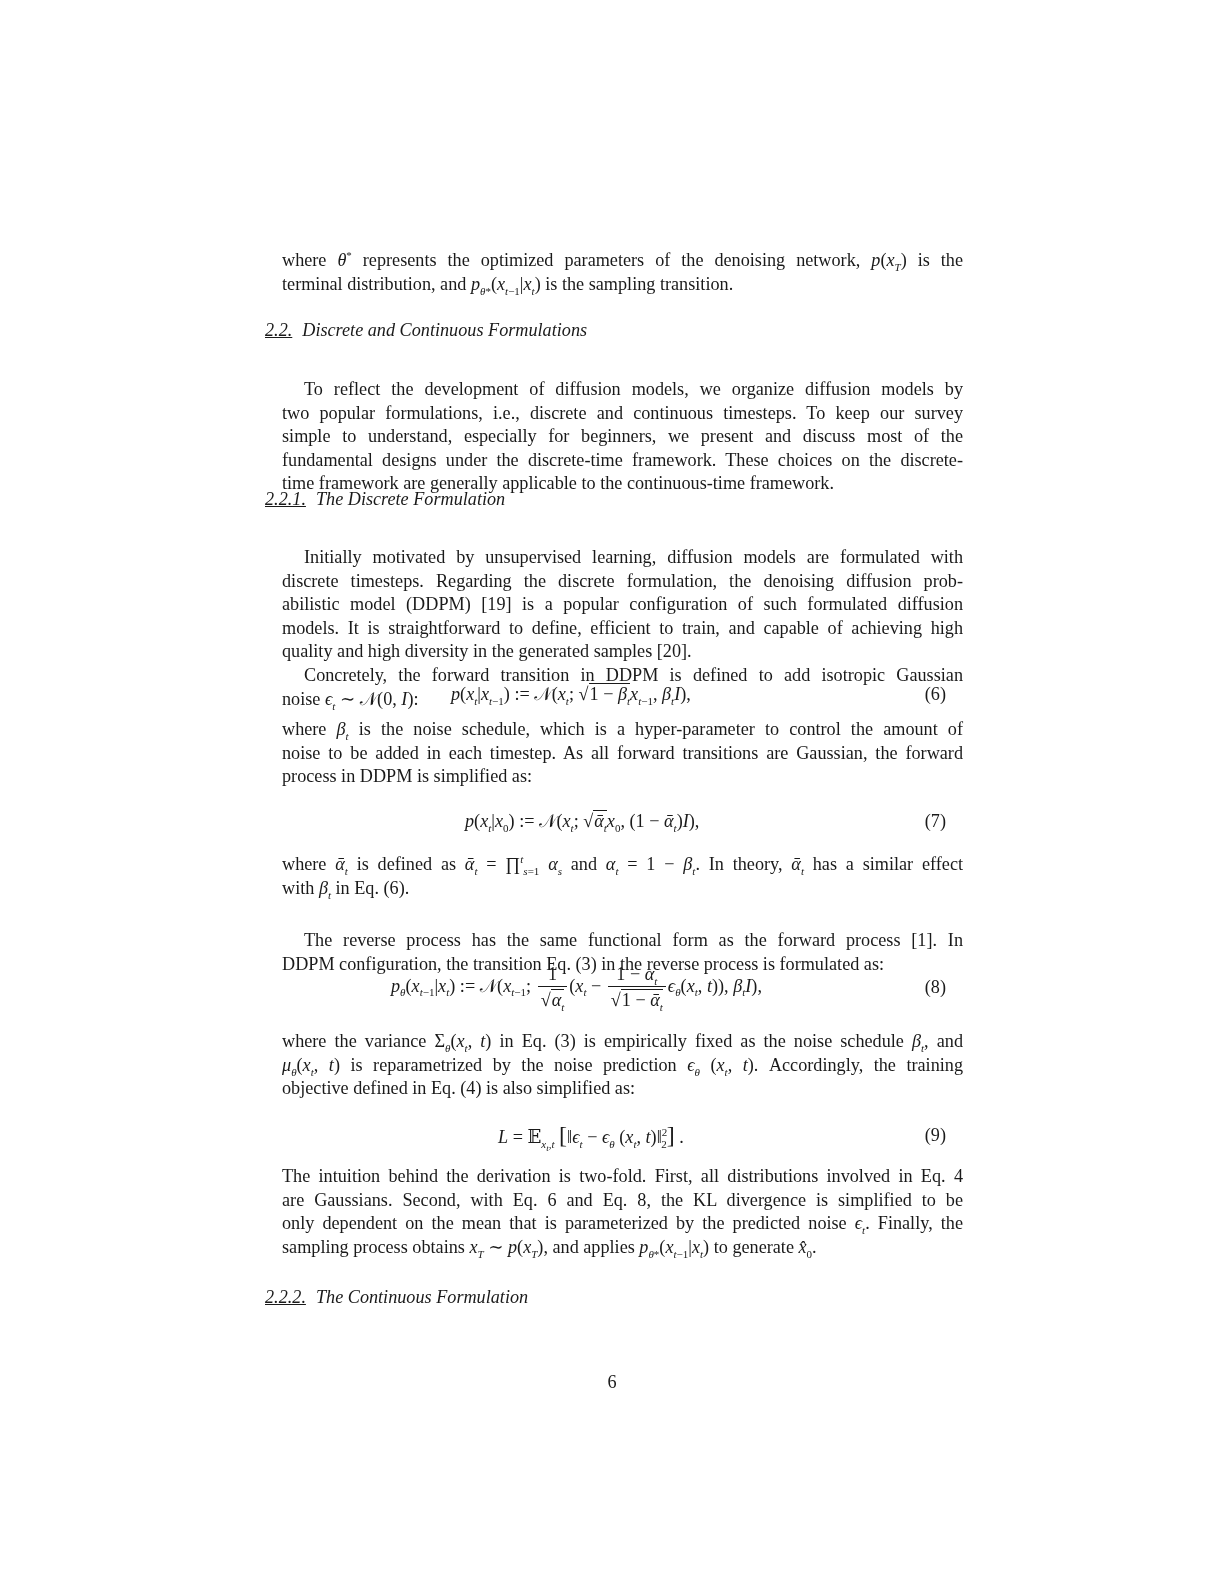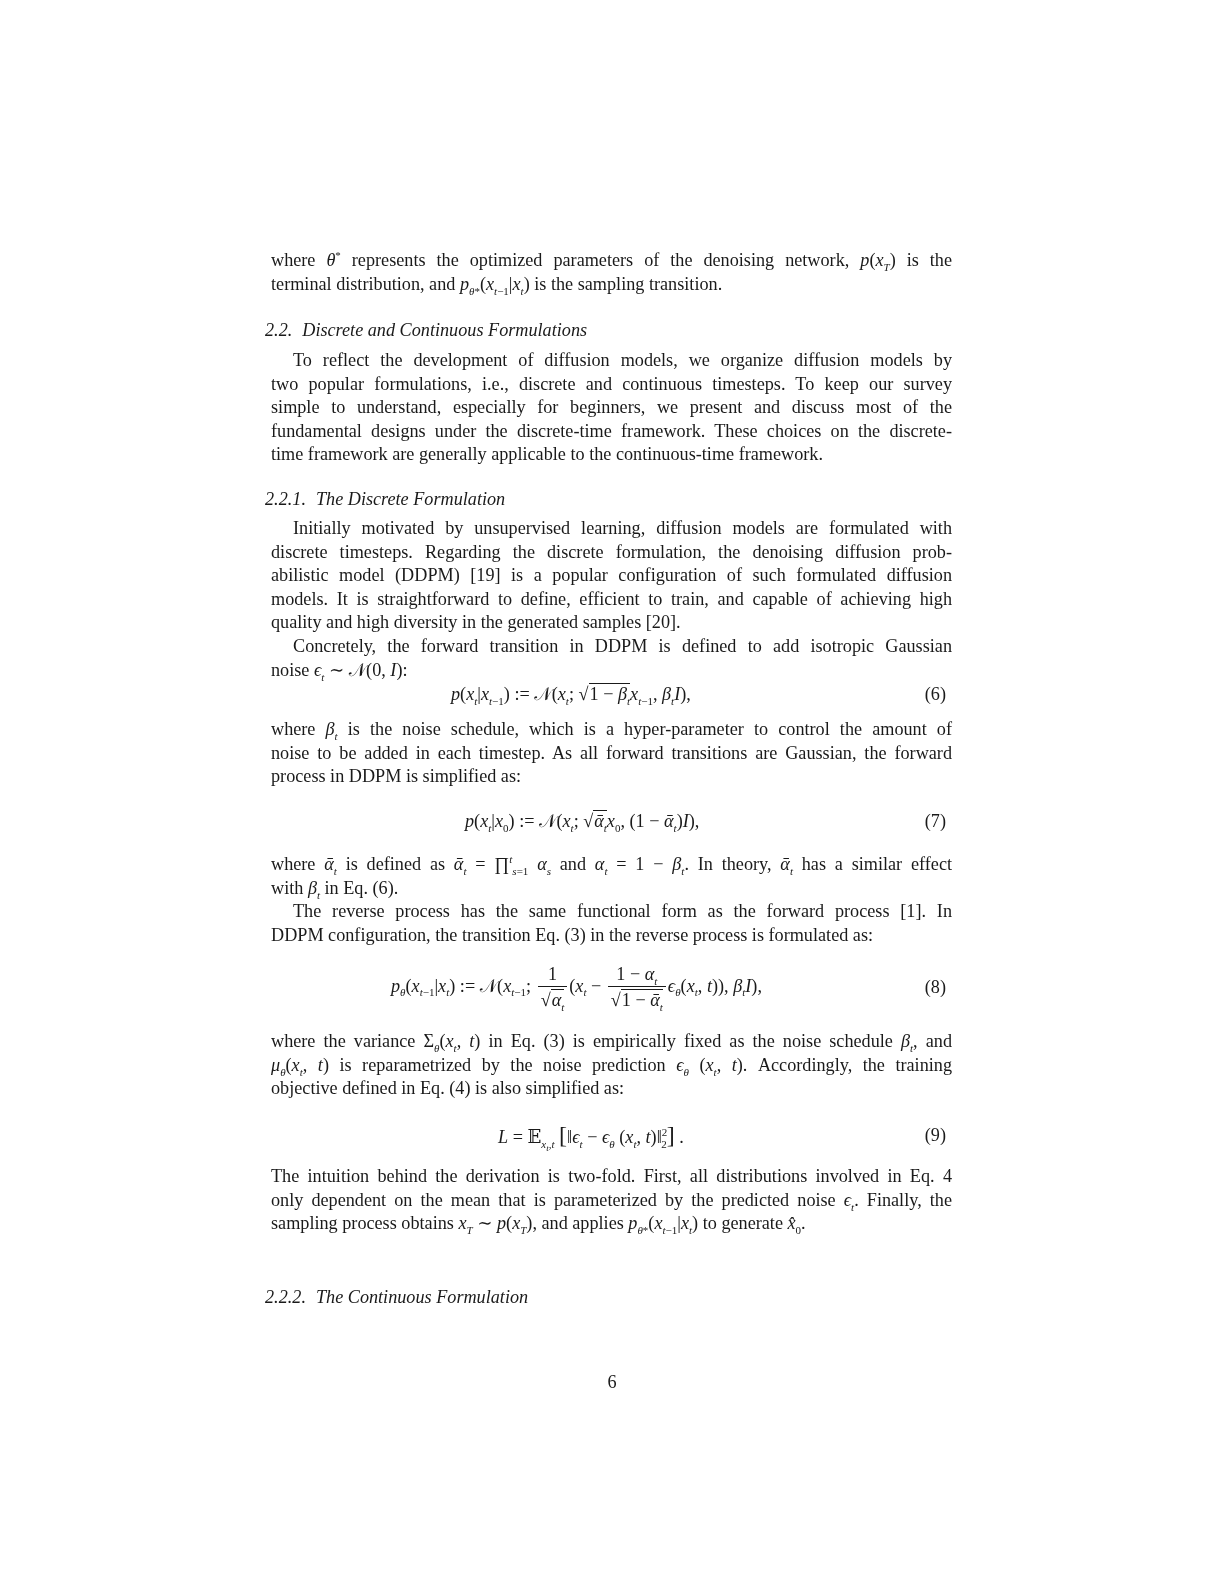--- a/index.html
+++ b/index.html
@@ -1,25 +1,25 @@
 <!DOCTYPE html>
 <html><head>
 <meta charset="utf-8">
 <style>
   html, body { margin:0; padding:0; background:#ffffff; }
   body { width:1224px; height:1584px; position:relative; overflow:hidden;
          font-family:"Liberation Serif","DejaVu Serif",serif; color:#1a1a1a; }
   .page { position:absolute; left:265px; top:0; width:681px; }
-  .p { position:absolute; left:6px; width:681px; font-size:18.2px; line-height:23.6px;
+  .p { position:absolute; left:17px; width:681px; font-size:18.2px; line-height:23.6px;
        text-align:justify; }
   .p .ln { display:block; text-align:justify; text-align-last:justify; white-space:nowrap; }
   .p .ln.last { text-align-last:left; }
-  .p .ln.ind { text-indent:22px; }
+  .p .ln.ind { text-indent:22px;margin-top:29px; }
   .h { position:absolute; left:0; font-style:italic; font-size:18.2px; line-height:23.6px; }
-  .h .num { margin-right:10px; }
+  .h .num { margin-right:10px;text-decoration:underline; }
   .eq { position:absolute; left:0; width:681px; font-size:18.2px; line-height:23.6px; }
   .eq .body { position:absolute; white-space:nowrap; }
   .eq .no { position:absolute; right:0; }
   i.m { font-style:italic; }
   sub, sup { font-size:11px; line-height:0; }
   .frac { display:inline-block; vertical-align:middle; text-align:center; margin:0 2px; }
   .frac .nu { display:block; border-bottom:1.2px solid #1a1a1a; padding:0 3px; line-height:24px; }
   .frac .de { display:block; padding:0 3px; line-height:26px; }
   .sqrt { border-top:1.2px solid #1a1a1a; padding-left:1px;margin-top:38px; }
   .pageno { position:absolute; top:1372px; left:0; width:1224px; text-align:center; font-size:18.2px; }
@@ -100,20 +100,21 @@
     <span class="ln last">objective defined in Eq. (4) is also simplified as:</span>
   </div>
 
   <div class="eq" style="top:1124px; height:28px">
     <span class="body" style="left:233px"><i class="m">L</i> = 𝔼<sub><i class="m">x</i><sub style="font-size:9px"><i class="m">t</i></sub>,<i class="m">t</i></sub> <span style="font-size:24px">[</span>‖<i class="m">ϵ</i><sub><i class="m">t</i></sub> − <i class="m">ϵ</i><sub><i class="m">θ</i></sub> (<i class="m">x</i><sub><i class="m">t</i></sub>, <i class="m">t</i>)‖<sup>2</sup><sub style="margin-left:-6px">2</sub><span style="font-size:24px">]</span> .</span>
     <span class="no">(9)</span>
   </div>
 
   <div class="p" style="top:1165px">
     <span class="ln">The intuition behind the derivation is two-fold. First, all distributions involved in Eq. 4</span>
+    <span class="ln">are Gaussians.  Second, with Eq. 6 and Eq. 8, the KL divergence is simplified to be</span>
     <span class="ln"><span>only dependent on the mean that is parameterized by the predicted noise </span><i class="m">ϵ</i><sub><i class="m">t</i></sub><span>. Finally, the</span></span>
     <span class="ln last"><span>sampling process obtains </span><i class="m">x</i><sub><i class="m">T</i></sub> ∼ <i class="m">p</i>(<i class="m">x</i><sub><i class="m">T</i></sub>)<span>, and applies </span><i class="m">p</i><sub><i class="m">θ</i>*</sub>(<i class="m">x</i><sub><i class="m">t</i>−1</sub>|<i class="m">x</i><sub><i class="m">t</i></sub>)<span> to generate </span><i class="m">x̂</i><sub>0</sub><span>.</span></span>
   </div>
 
   <div class="h" style="top:1286px">
     <span class="num">2.2.2.</span><span>The Continuous Formulation</span>
   </div>
 </div>
 
 <div class="pageno">6</div>

